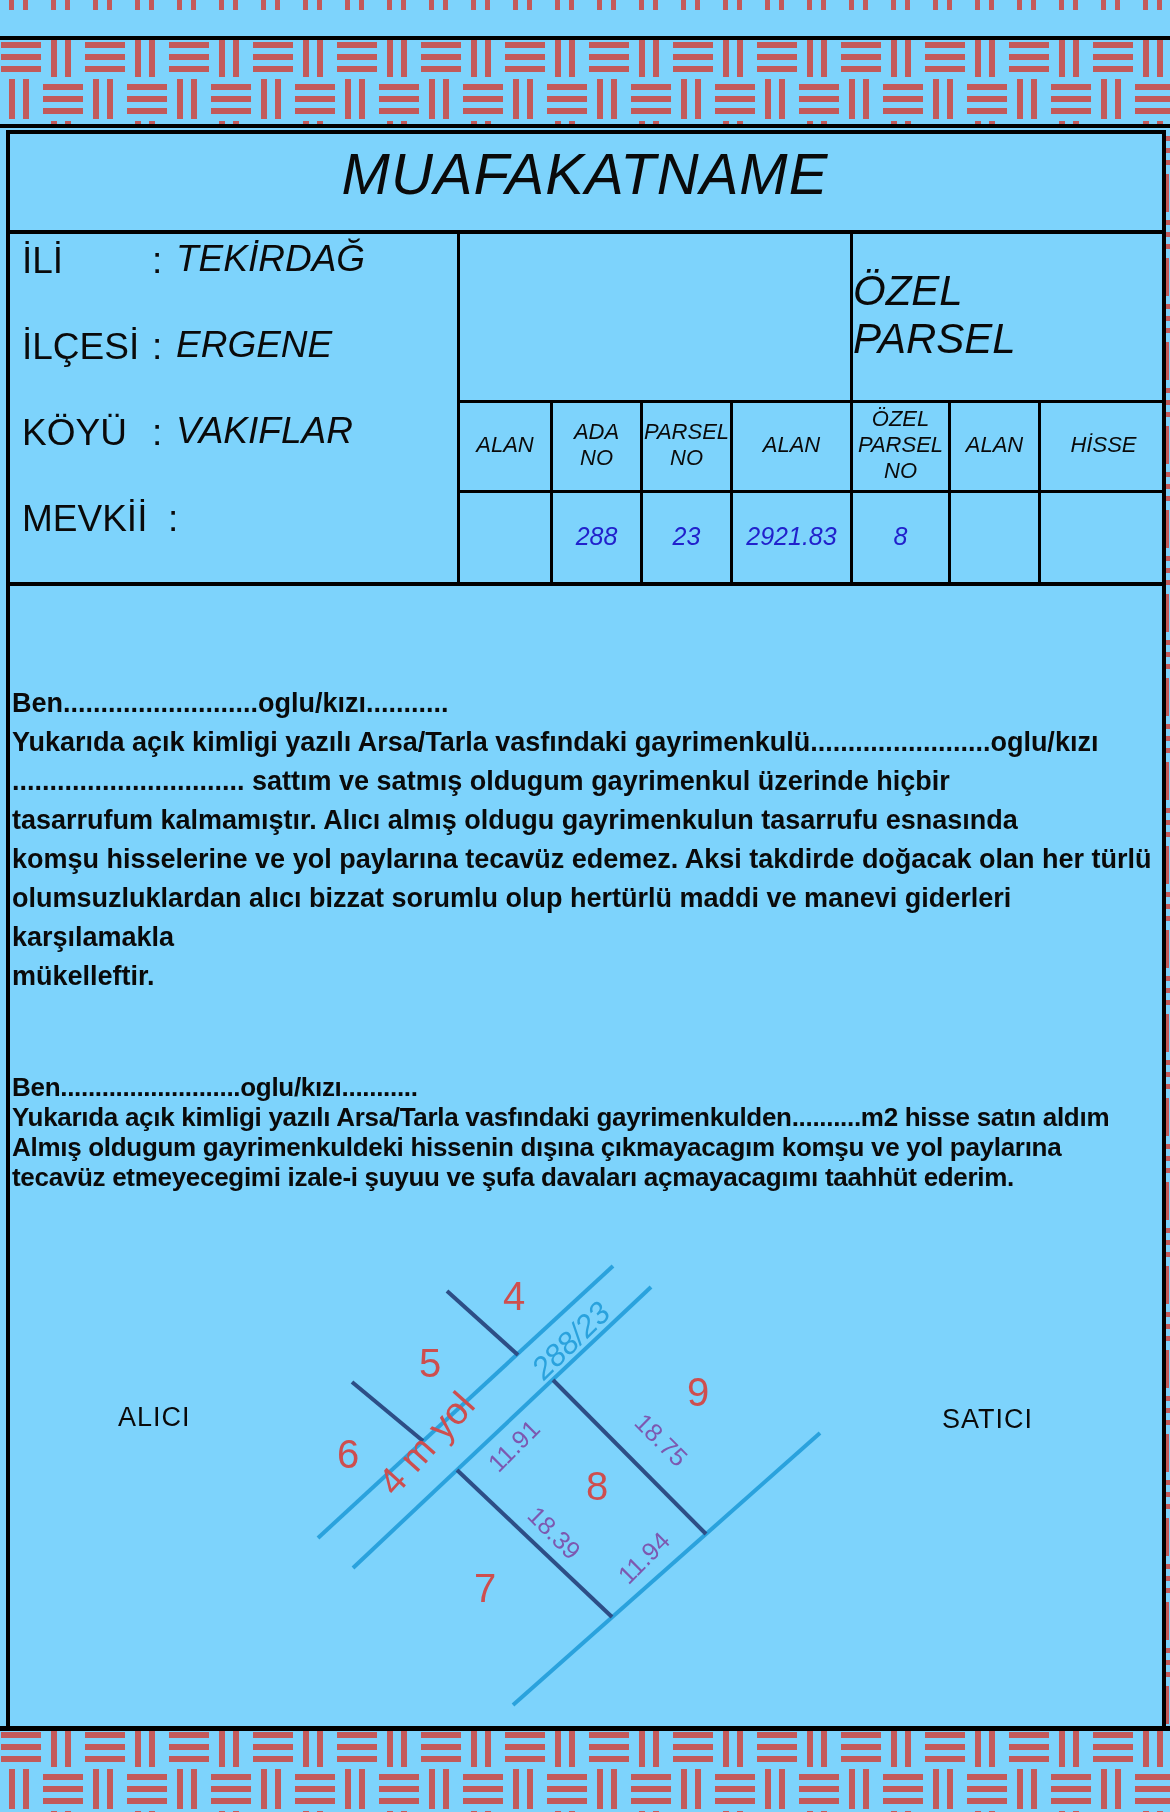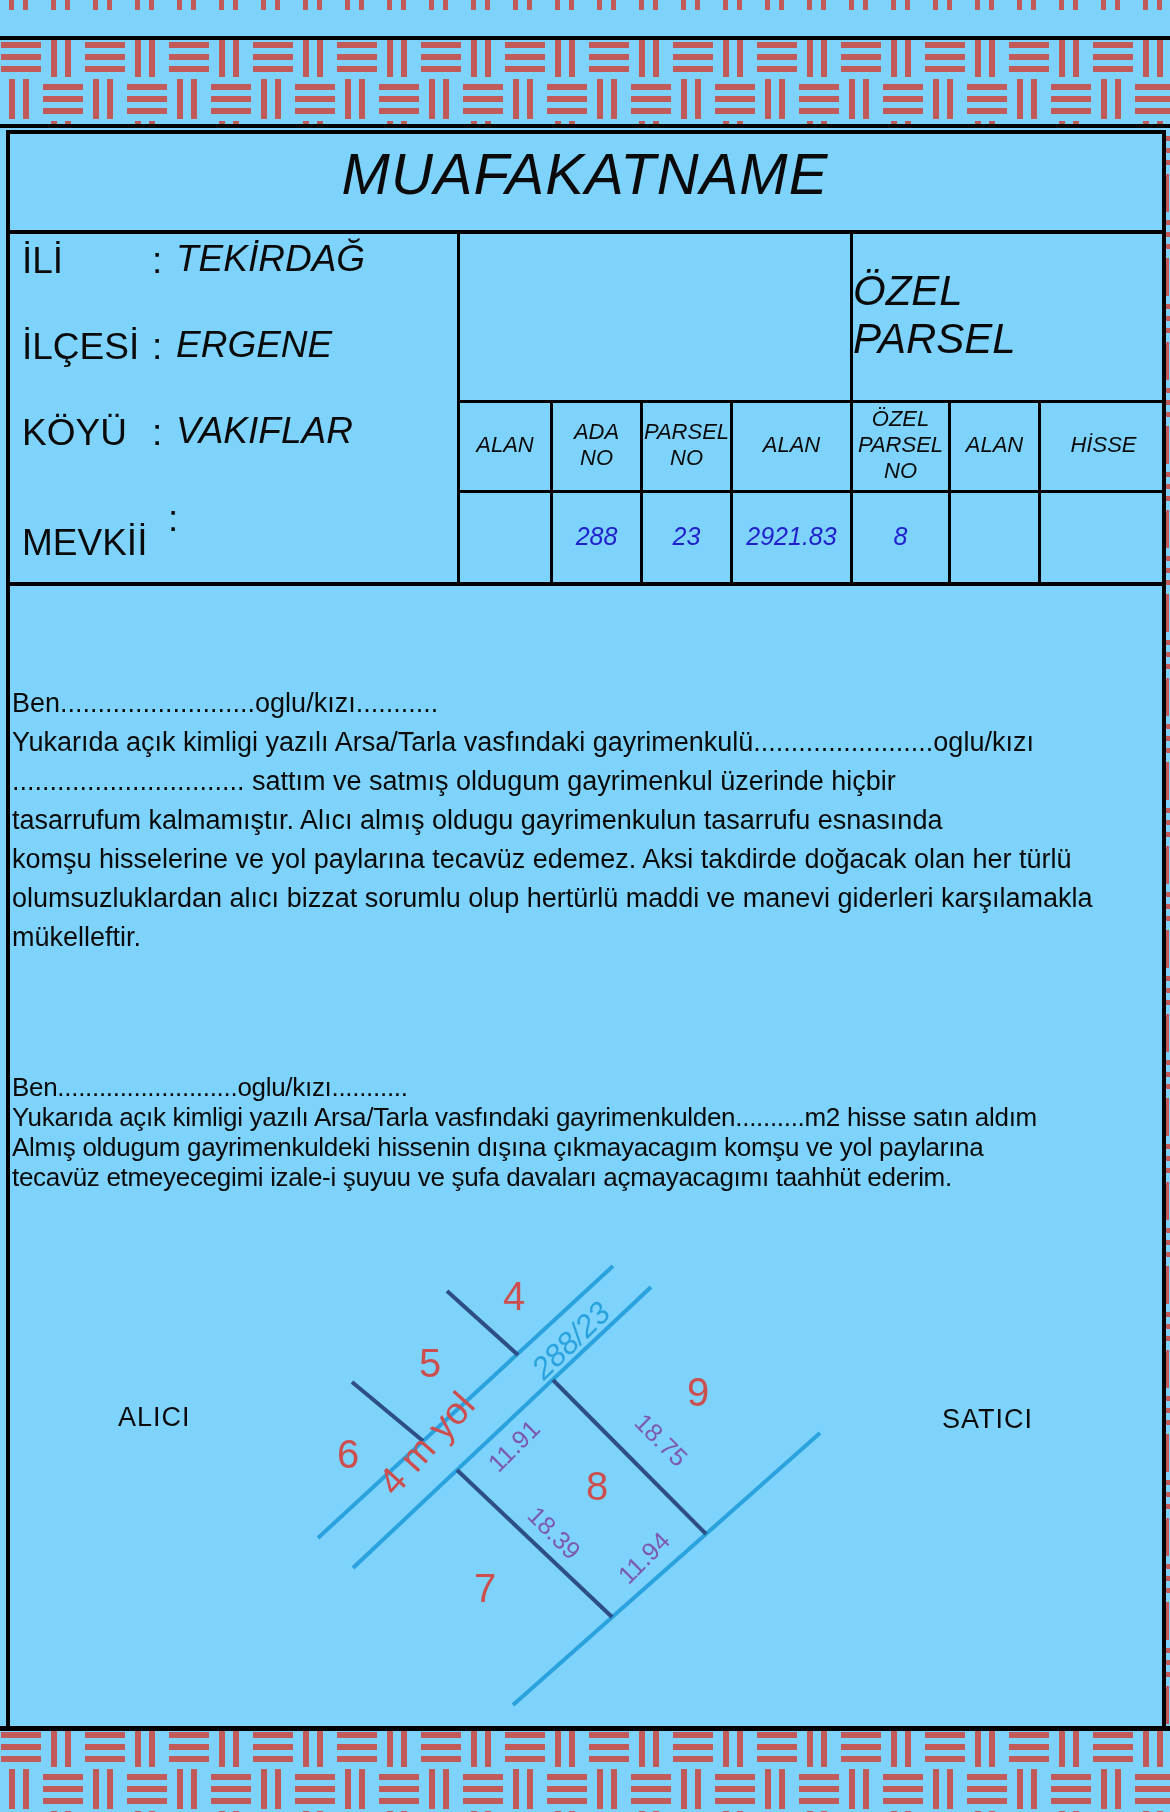--- a/index.html
+++ b/index.html
@@ -12,21 +12,21 @@
          text-align:center;width:100%;}
   .info-label{font-size:37px;color:#0a0a0a;}
   .info-colon{font-size:37px;color:#0a0a0a;}
   .info-value{font-size:37px;font-style:italic;color:#0a0a0a;}
   .sec-header{font-style:italic;font-size:42px;color:#0a0a0a;display:flex;
               align-items:center;justify-content:center;}
   .col-header{font-style:italic;font-size:22px;line-height:26px;color:#0a0a0a;display:flex;
               align-items:center;justify-content:center;text-align:center;white-space:pre-line;}
   .cell-value{font-style:italic;font-size:25px;display:flex;align-items:center;
               justify-content:center;}
-  .para{font-size:27px;color:#0a0a0a;white-space:pre-line;}
+  .para{font-size:27px;color:#0a0a0a;white-space:pre-line;font-weight:bold;}
   .sig{font-size:27px;color:#0a0a0a;letter-spacing:1px;}
   svg text{font-family:"Liberation Sans",sans-serif;}
 </style>
 </head>
 <body>
 
 <div id="page">
 
   <svg class="abs" style="left:0;top:0;" width="1170" height="10">
     <defs>
@@ -103,21 +103,21 @@
   <div class="abs info-value" style="left:176px;top:238px;">TEKİRDAĞ</div>
 
   <div class="abs info-label" style="left:22px;top:326px;">İLÇESİ</div>
   <div class="abs info-colon" style="left:152px;top:326px;">:</div>
   <div class="abs info-value" style="left:176px;top:324px;">ERGENE</div>
 
   <div class="abs info-label" style="left:22px;top:412px;">KÖYÜ</div>
   <div class="abs info-colon" style="left:152px;top:412px;">:</div>
   <div class="abs info-value" style="left:176px;top:410px;">VAKIFLAR</div>
 
-  <div class="abs info-label" style="left:22px;top:498px;margin-top:24px;">MEVKİİ</div>
+  <div class="abs info-label" style="left:22px;top:498px;">MEVKİİ</div>
   <div class="abs info-colon" style="left:168px;top:498px;">:</div>
   <div class="abs info-value" style="left:196px;top:496px;"></div>
 
   <div class="vline" style="left:457px;top:230px;width:3px;height:352px;"></div>
   <div class="vline" style="left:850px;top:230px;width:3px;height:352px;"></div>
   <div class="hline" style="left:457px;top:400px;width:709px;height:3px;"></div>
   <div class="hline" style="left:457px;top:490px;width:709px;height:3px;"></div>
   <div class="hline" style="left:6px;top:582px;width:1160px;height:4px;"></div>
   <div class="vline" style="left:550px;top:400px;width:3px;height:182px;"></div>
   <div class="vline" style="left:640px;top:400px;width:3px;height:182px;"></div>

